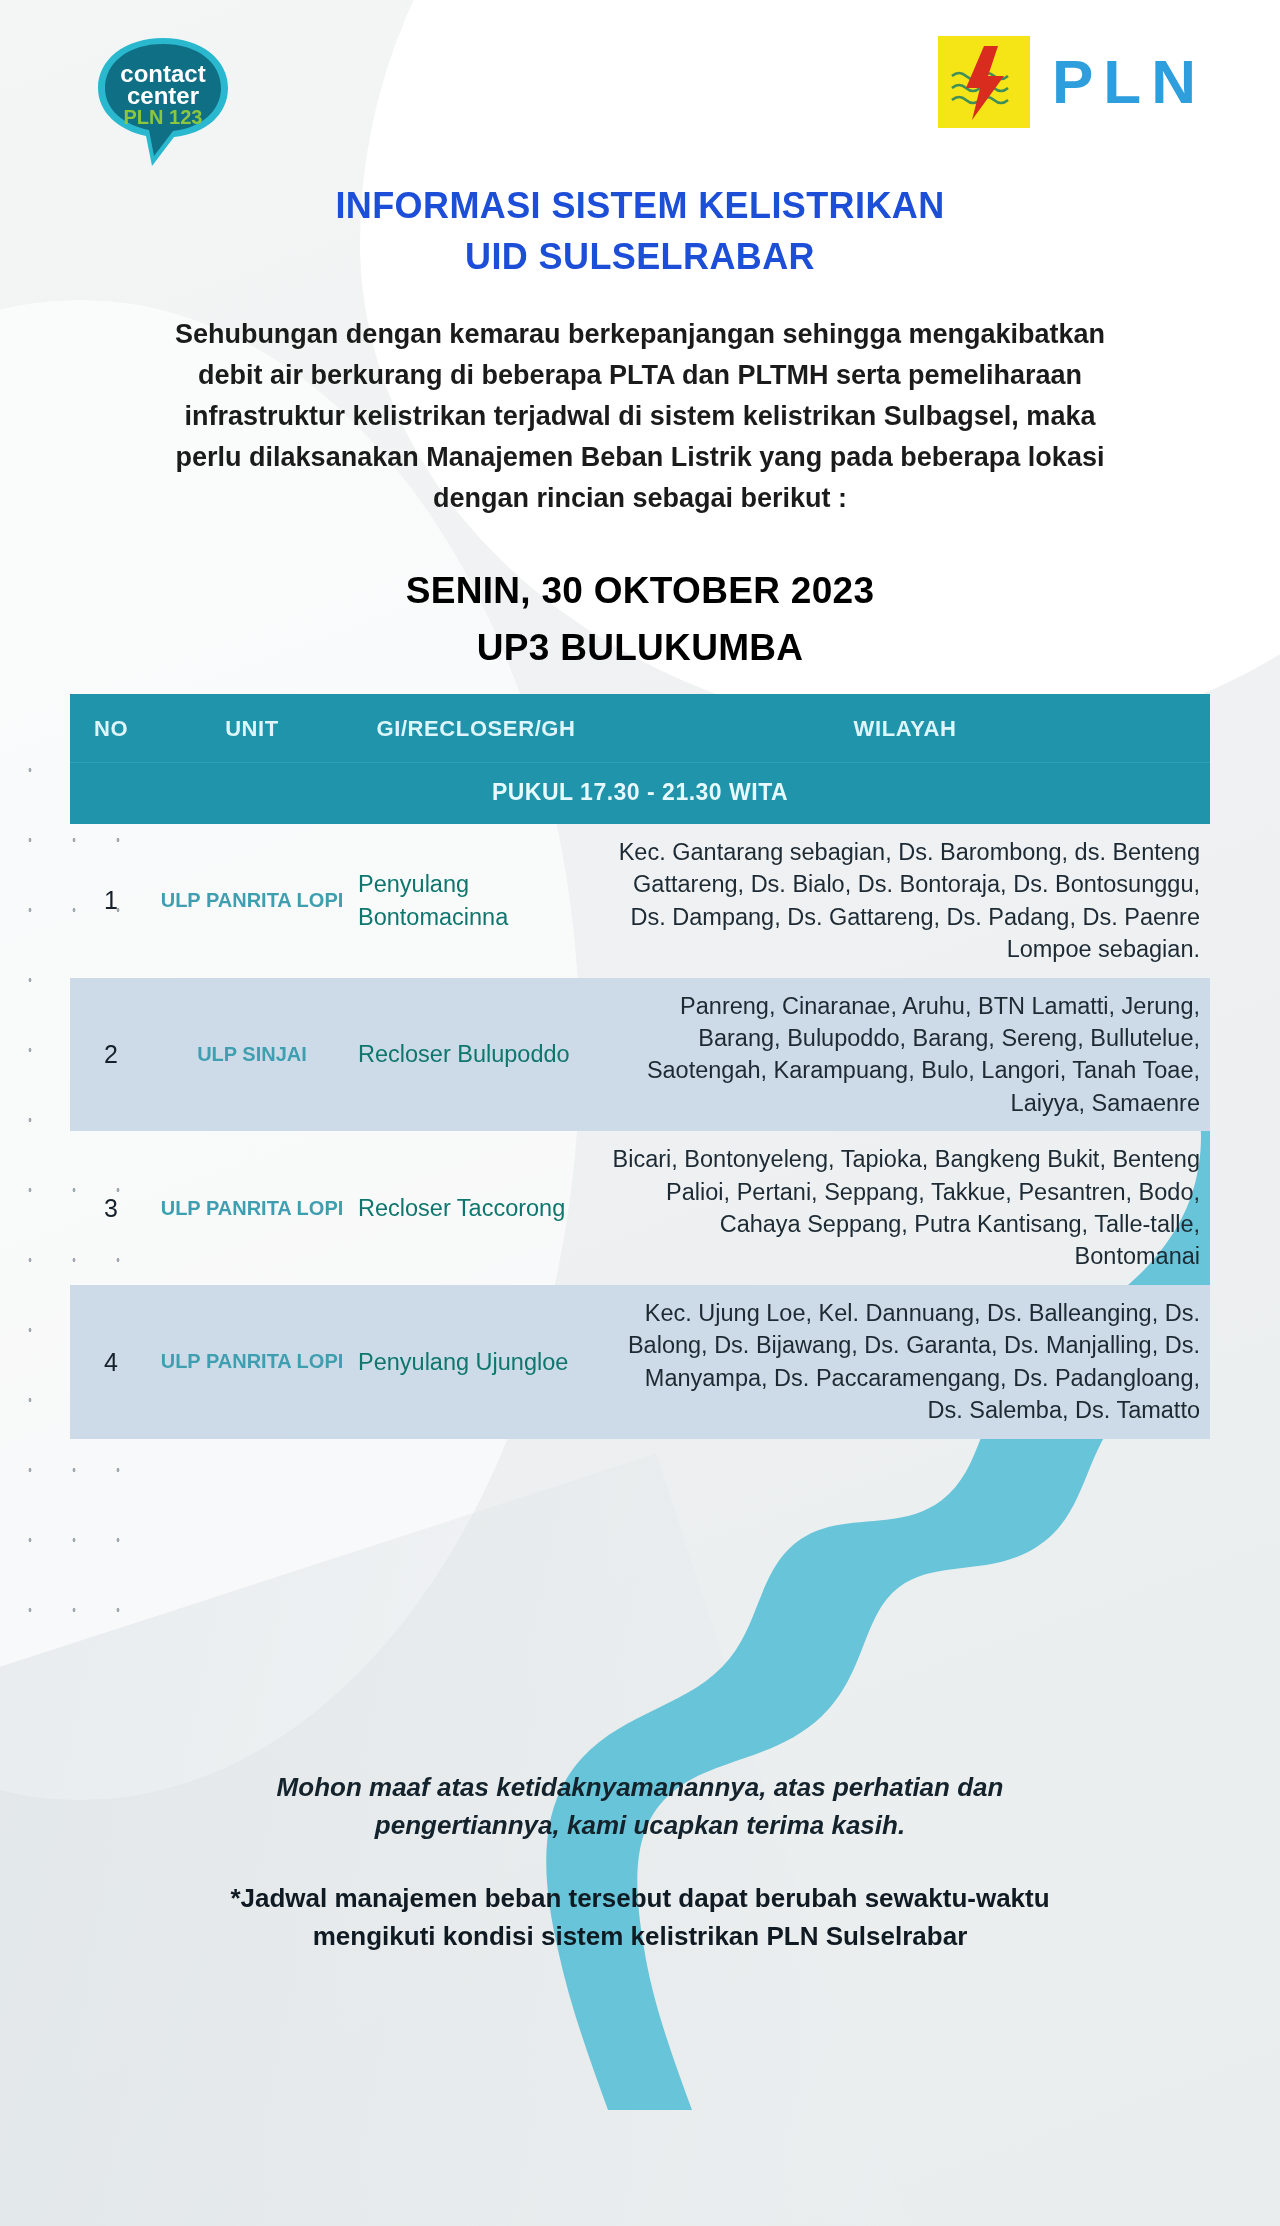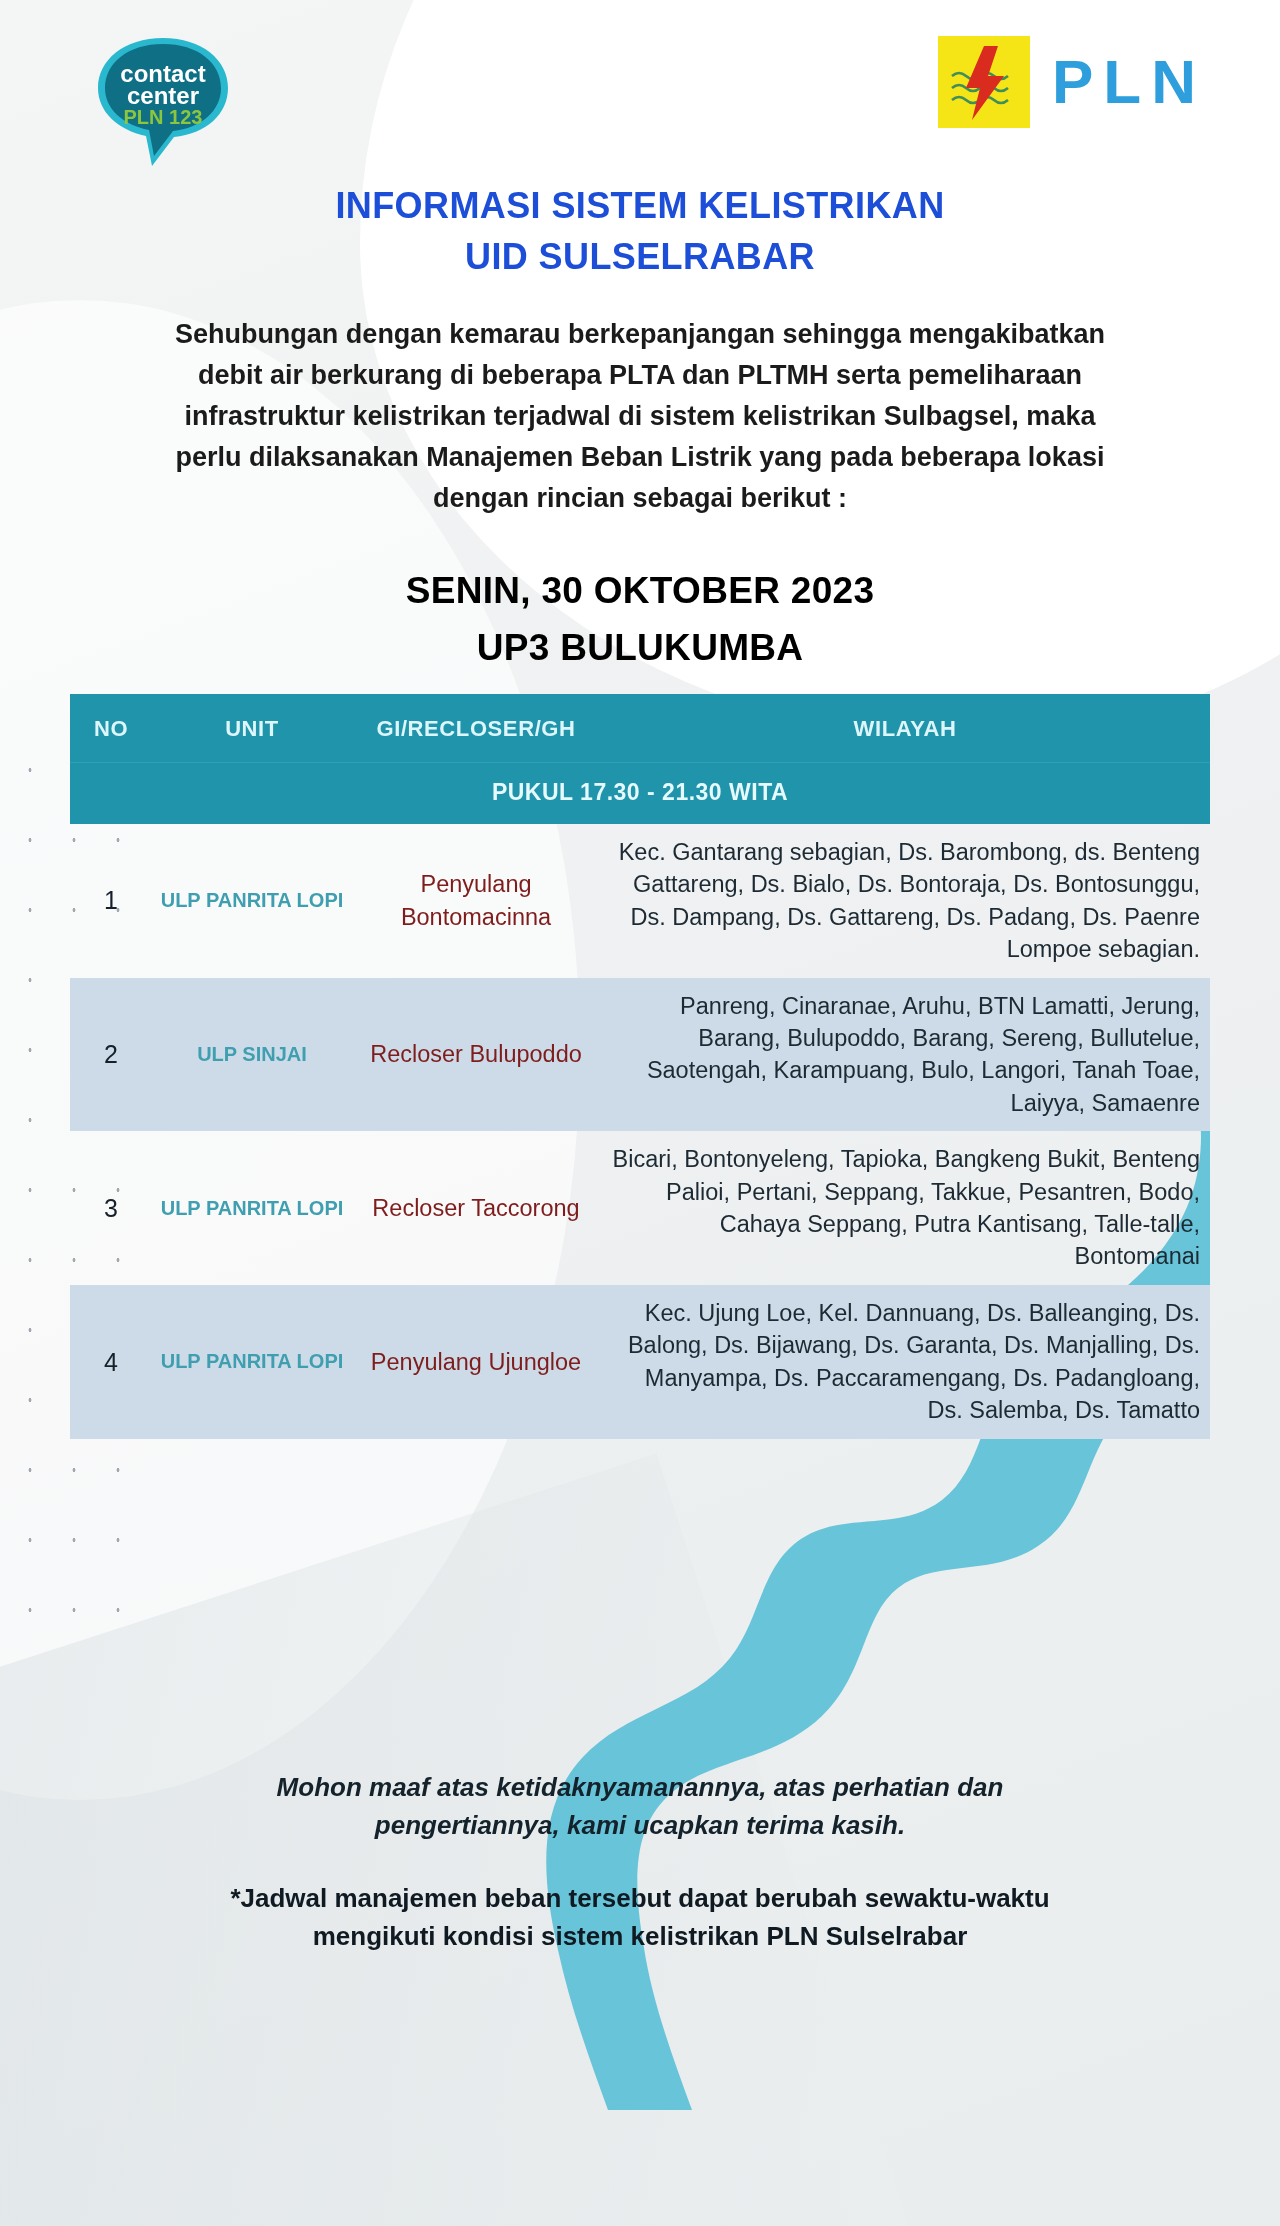--- a/index.html
+++ b/index.html
@@ -202,21 +202,21 @@
     font-size: 23.5px;
     color: #1d2a33;
     padding: 12px 6px;
     line-height: 1.38;
   }
   tbody tr.odd td  { background: transparent; }
   tbody tr.even td { background: #ccdbe7; }
 
   td.no   { text-align: center; font-size: 25px; color: #15202a; }
   td.unit { text-align: center; color: #3f9fb0; font-weight: 700; font-size: 20px; line-height: 1.45; }
-  td.gi   { text-align: center; color: #7f1d1d; }
+  td.gi   { text-align: left; color: #0f766e; }
   td.wil  { text-align: right; padding-left: 12px; padding-right: 10px; color: #1d2a33; }
 
   
   .footer {
     margin-top: 330px;
     text-align: center;
     position: relative;
     z-index: 6;
   }
   .apology {

